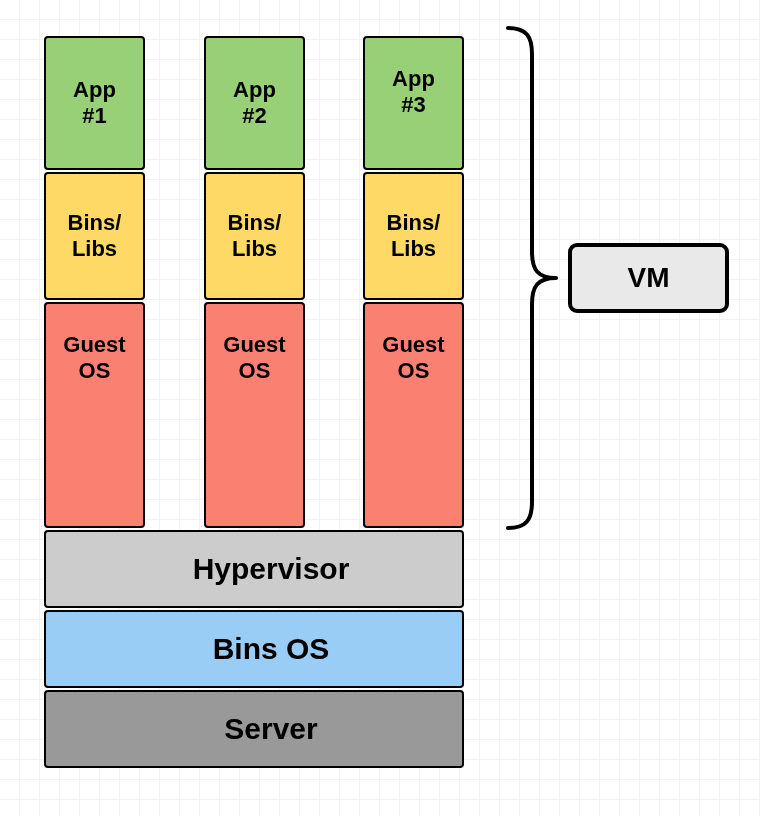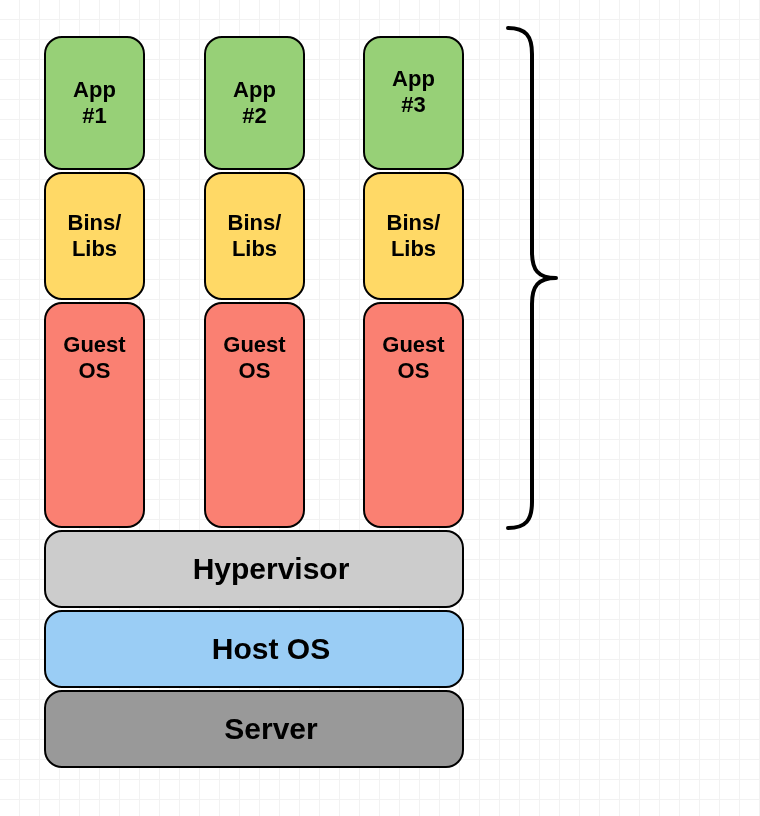--- a/index.html
+++ b/index.html
@@ -29,21 +29,21 @@
       20px 20px,
       60px 60px,
       60px 60px;
     background-position: -1px -1px, -1px -1px, -1px -1px, -1px -1px;
   }
 
   .box {
     position: absolute;
     box-sizing: border-box;
     border: 2px solid #000000;
-    border-radius: 18px;
+    border-radius: 4px;
     display: flex;
     align-items: center;
     justify-content: center;
     text-align: center;
     color: #000000;
     font-weight: bold;
     line-height: 1.2;
     white-space: pre-line;
   }
 
@@ -103,30 +103,33 @@
   </div>
   <div class="box stack-box" style="left:363px; top:302px; width:101px; height:226px; background:#fa8072; align-items:flex-start; padding-top:28px;">
     <span>Guest
 OS</span>
   </div>
 
   <div class="box wide-box" style="left:44px; top:530px; width:420px; height:78px; background:#cccccc;">
     <span>Hypervisor</span>
   </div>
   <div class="box wide-box" style="left:44px; top:610px; width:420px; height:78px; background:#9acdf5;">
-    <span>Host OS</span>
+    <span>Bins OS</span>
   </div>
   <div class="box wide-box" style="left:44px; top:690px; width:420px; height:78px; background:#999999;">
     <span>Server</span>
   </div>
 
   <svg class="brace-svg" style="left:500px; top:20px;" width="80" height="530" viewBox="0 0 80 530">
     <path d="M 8 8
              C 26 8, 32 16, 32 34
              L 32 232
              C 32 250, 38 258, 56 258
              C 38 258, 32 266, 32 284
              L 32 482
              C 32 500, 26 508, 8 508" fill="none" stroke="#000000" stroke-width="4" stroke-linecap="round" stroke-linejoin="round"></path>
   </svg>
 
+  <div class="box vm-box" style="left:568px; top:243px; width:161px; height:70px; background:#e9e9e9;">
+    <span>VM</span>
+  </div>
 
 </div>
 
 </body></html>

